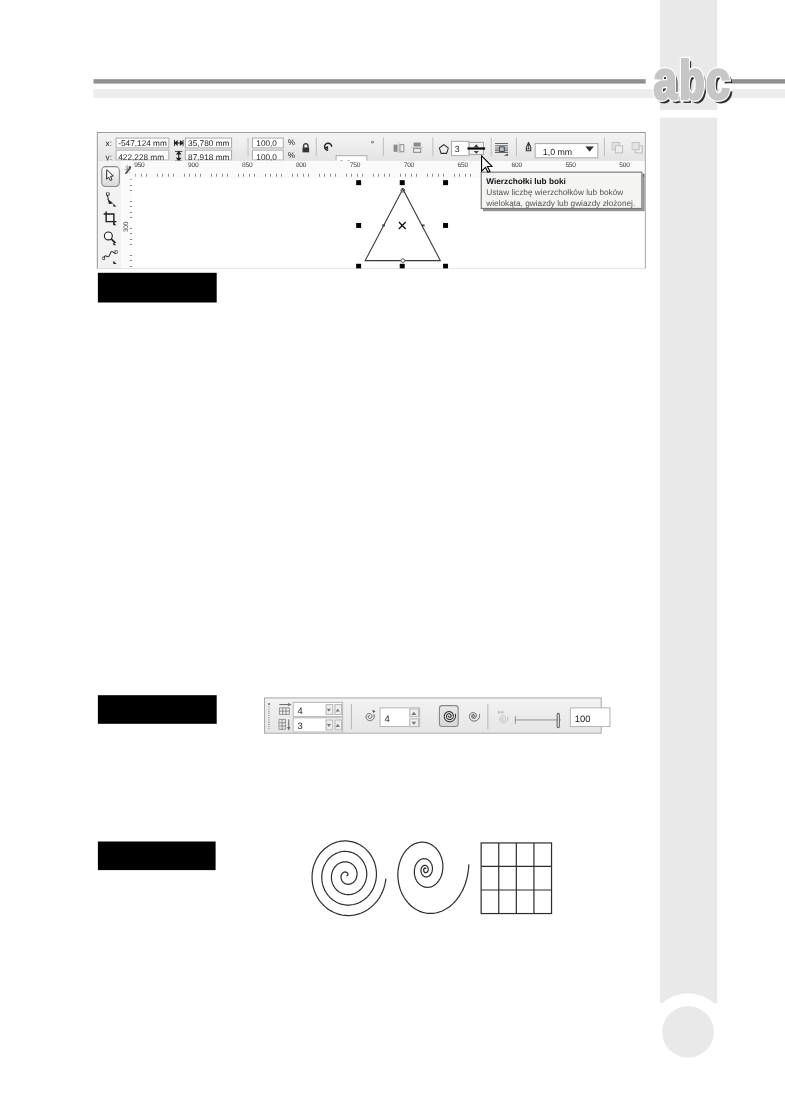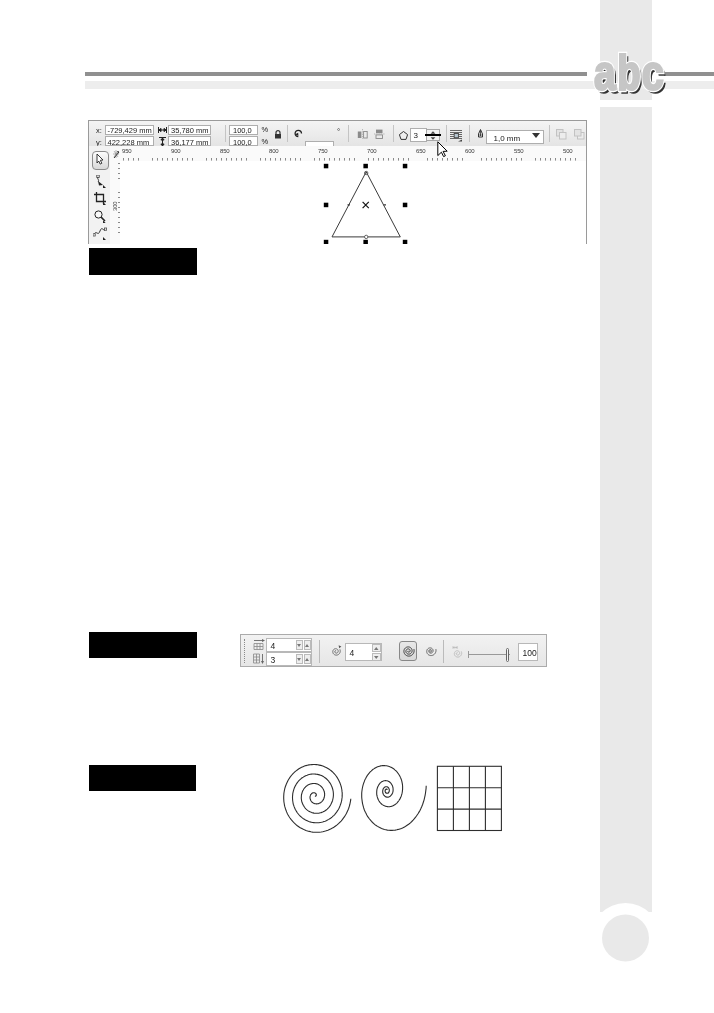--- a/index.html
+++ b/index.html
@@ -34,35 +34,35 @@
 </g>
     </svg>
 
 <div class="abs" style="left:88px;top:120px;width:499px;height:123.5px;border:1px solid #9a9a9a;box-sizing:border-box;background:#fff">
 
   <div class="abs" style="left:0;top:0;width:497px;height:25px;background:linear-gradient(#f4f4f4,#e4e4e4);border-bottom:1px solid #b5b5b5">
 
     <div class="lbl" style="left:7px;top:6px">x:</div>
     <div class="lbl" style="left:7px;top:17.5px">y:</div>
 
-    <div class="fld" style="left:15.5px;top:3.5px;width:49px;height:10px;padding:1.5px 0 0 2px">-729,429 mm</div>
+    <div class="fld" style="left:15.5px;top:3.5px;width:49px;height:10px;padding:1.5px 0 0 2px">-547,124 mm</div>
 
     <div class="fld" style="left:15.5px;top:15px;width:49px;height:10px;padding:1.5px 0 0 2px">422,228 mm</div>
 
     <svg class="abs" style="left:69px;top:6px" width="9" height="6">
           <path d="M0.5 0v6M8.5 0v6M1 3h7M1 3l2-1.6v3.2zM8 3l-2-1.6v3.2z" stroke="#222" stroke-width="1" fill="#222"></path>
         </svg>
 
     <div class="fld" style="left:79px;top:3.5px;width:43px;height:10px;padding:1.5px 0 0 2px">35,780 mm</div>
 
     <svg class="abs" style="left:70px;top:15.5px" width="7" height="10">
           <path d="M0 0.5h7M0 9.5h7M3.5 1v8M3.5 1l-1.6 2h3.2zM3.5 9l-1.6-2h3.2z" stroke="#222" stroke-width="1" fill="#222"></path>
         </svg>
 
-    <div class="fld" style="left:79px;top:15px;width:43px;height:10px;padding:1.5px 0 0 2px">36,177 mm</div>
+    <div class="fld" style="left:79px;top:15px;width:43px;height:10px;padding:1.5px 0 0 2px">87,918 mm</div>
     <div class="sep" style="left:136px;top:4px;height:17px"></div>
 
     <div class="fld" style="left:140px;top:3.5px;width:29px;height:10px;padding:1.5px 0 0 3px">100,0</div>
     <div class="lbl" style="left:172.5px;top:5px">%</div>
 
     <div class="fld" style="left:140px;top:15px;width:29px;height:10px;padding:1.5px 0 0 3px">100,0</div>
     <div class="lbl" style="left:172.5px;top:16.5px">%</div>
 
     <svg class="abs" style="left:185px;top:8.5px" width="8" height="9">
           <path d="M2 4V2.6a2 2 0 014 0V4" fill="none" stroke="#333" stroke-width="1.2"></path>
@@ -212,20 +212,25 @@
           <rect x="44.4" y="2.8" width="4.5" height="4.5"></rect>
           <rect x="83.8" y="2.8" width="4.5" height="4.5"></rect>
       <rect x="4.8" y="41.7" width="4.5" height="4.5"></rect>
           <rect x="83.8" y="41.7" width="4.5" height="4.5"></rect>
       <rect x="4.8" y="78.8" width="4.5" height="4.5"></rect>
           <rect x="44.4" y="78.8" width="4.5" height="4.5"></rect>
           <rect x="83.8" y="78.8" width="4.5" height="4.5"></rect>
     </g>
   </svg>
 
+  <div class="abs" style="left:348px;top:34.5px;width:147px;height:34px;background:#f4f4f3;border:1px solid #767676;box-shadow:2px 2px 0 rgba(60,60,60,0.55);box-sizing:border-box">
+    <div class="abs" style="left:4px;top:3px;font-size:7.5px;font-weight:bold;color:#111;white-space:nowrap">Wierzchołki lub boki</div>
+    <div class="abs" style="left:4px;top:13px;font-size:7.5px;color:#555;white-space:nowrap">Ustaw liczbę wierzchołków lub boków</div>
+    <div class="abs" style="left:4px;top:23px;font-size:7.5px;color:#555;white-space:nowrap">wielokąta, gwiazdy lub gwiazdy złożonej.</div>
+  </div>
 
   <svg class="abs" style="left:348px;top:19.5px" width="15" height="17">
         <path d="M0.8 0.8l9.4 9.4-4.1.2 2.3 4.4-1.8.8-2.2-4.4-3.6 3.4z" fill="#fff" stroke="#000" stroke-width="1"></path>
       </svg>
 </div>
 
 <div class="abs" style="left:88.5px;top:248px;width:108px;height:26.5px;background:#000"></div>
 
 <div class="abs" style="left:88.5px;top:632px;width:108px;height:26px;background:#000"></div>
 
@@ -300,21 +305,21 @@
   <svg class="abs" style="left:210px;top:10.5px" width="13" height="13">
         <path d="M2 1.2v2.6M6.2 1.2v2.6M2.4 2.5h3.4M3.4 1.7l-1 .8 1 .8M4.8 1.7l1 .8-1 .8" stroke="#b8b8b8" stroke-width="0.8" fill="none"></path>
         <path d="M6.71 7.95L6.69 7.92L6.67 7.89L6.65 7.86L6.62 7.84L6.59 7.81L6.55 7.79L6.52 7.77L6.48 7.75L6.44 7.73L6.39 7.72L6.35 7.71L6.30 7.70L6.26 7.69L6.21 7.69L6.16 7.69L6.11 7.70L6.05 7.71L6.00 7.72L5.95 7.74L5.90 7.76L5.85 7.78L5.80 7.81L5.75 7.84L5.70 7.88L5.65 7.91L5.61 7.96L5.57 8.00L5.53 8.05L5.49 8.11L5.46 8.16L5.43 8.22L5.40 8.29L5.37 8.35L5.35 8.42L5.34 8.49L5.33 8.56L5.32 8.63L5.32 8.71L5.32 8.78L5.33 8.86L5.34 8.94L5.36 9.02L5.38 9.09L5.41 9.17L5.44 9.24L5.48 9.32L5.52 9.39L5.57 9.46L5.62 9.53L5.68 9.60L5.74 9.66L5.81 9.72L5.88 9.78L5.96 9.83L6.04 9.88L6.13 9.92L6.21 9.96L6.30 9.99L6.40 10.02L6.50 10.04L6.59 10.06L6.70 10.07L6.80 10.07L6.90 10.07L7.01 10.06L7.11 10.04L7.22 10.02L7.32 9.99L7.42 9.96L7.52 9.92L7.62 9.87L7.72 9.81L7.82 9.75L7.91 9.68L8.00 9.61L8.08 9.53L8.16 9.44L8.24 9.35L8.31 9.25L8.38 9.15L8.44 9.04L8.49 8.93L8.54 8.81L8.58 8.69L8.61 8.57L8.63 8.45L8.65 8.32L8.66 8.19L8.66 8.06L8.66 7.92L8.64 7.79L8.62 7.66L8.59 7.52L8.55 7.39L8.51 7.26L8.45 7.14L8.39 7.01L8.31 6.89L8.23 6.77L8.15 6.65L8.05 6.55L7.95 6.44L7.84 6.34L7.73 6.25L7.60 6.16L7.48 6.08L7.34 6.01L7.20 5.95L7.06 5.89L6.91 5.84L6.76 5.80L6.61 5.77L6.45 5.75L6.29 5.74L6.13 5.74L5.97 5.75L5.80 5.77L5.64 5.80L5.48 5.83L5.32 5.88L5.17 5.94L5.01 6.01L4.86 6.08L4.71 6.17L4.57 6.27L4.43 6.37L4.30 6.49L4.18 6.61L4.06 6.74L3.95 6.88L3.84 7.03L3.75 7.18L3.66 7.34L3.59 7.51L3.52 7.68L3.47 7.85L3.42 8.03L3.38 8.22L3.36 8.40L3.35 8.59L3.34 8.78L3.35 8.97L3.37 9.16L3.41 9.35L3.45 9.54L3.51 9.73L3.58 9.91L3.66 10.10L3.75 10.27L3.85 10.45L3.96 10.61L4.08 10.77L4.22 10.93L4.36 11.07L4.51 11.21L4.67 11.34L4.84 11.46L5.02 11.57L5.21 11.67L5.40 11.76L5.59 11.84L5.80 11.91L6.01 11.96L6.22 12.00L6.43 12.03L6.65 12.05L6.87 12.05L7.09 12.04L7.31 12.02L7.53 11.98L7.75 11.93L7.97 11.87L8.18 11.79L8.39 11.71L8.59 11.60L8.79 11.49L8.98 11.36L9.17 11.22L9.35 11.07L9.51 10.91L9.67 10.73L9.82 10.55L9.96 10.36L10.09 10.16L10.21 9.95L10.31 9.73L10.40 9.50L10.48 9.27L10.54 9.04L10.59 8.80L10.63 8.55L10.65 8.31L10.65 8.06L10.64 7.81L10.62 7.56L10.58 7.31L10.53 7.06L10.46 6.82L10.37 6.58L10.27 6.34" fill="none" stroke="#b8b8b8" stroke-width="0.9"></path>
       </svg>
 
   <div class="abs" style="left:227px;top:19.5px;width:42px;height:1px;background:#999"></div>
   <div class="abs" style="left:227px;top:16.5px;width:1px;height:7px;background:#999"></div>
 
   <div class="abs" style="left:265px;top:13px;width:3.5px;height:14px;background:#f5f5f5;border:1px solid #666;border-radius:1.5px;box-sizing:border-box"></div>
 
-  <div class="fld" style="left:277.5px;top:8px;width:20px;height:18.5px;padding:5px 0 0 3.5px;font-size:8.5px;border-color:#b8b8b8">100</div>
+  <div class="fld" style="left:277.5px;top:8px;width:37px;height:18.5px;padding:5px 0 0 3.5px;font-size:8.5px;border-color:#b8b8b8">100</div>
 </div>
 
 <div class="abs" style="left:89px;top:765px;width:107px;height:26px;background:#000"></div>
 
 <svg class="abs" style="left:280px;top:756px" width="230" height="84" viewBox="0 0 230 84">
 
   <path d="M35.1 40.0L35.2 40.1L35.3 40.1L35.4 40.1L35.4 40.1L35.5 40.1L35.6 40.1L35.6 40.0L35.7 40.0L35.8 40.0L35.9 39.9L35.9 39.9L36.0 39.8L36.0 39.8L36.1 39.7L36.1 39.6L36.2 39.5L36.2 39.4L36.3 39.3L36.3 39.2L36.3 39.1L36.3 39.0L36.3 38.9L36.3 38.8L36.3 38.7L36.3 38.5L36.2 38.4L36.2 38.3L36.2 38.2L36.1 38.0L36.0 37.9L36.0 37.8L35.9 37.7L35.8 37.6L35.7 37.5L35.6 37.4L35.5 37.3L35.3 37.2L35.2 37.1L35.1 37.0L34.9 37.0L34.8 36.9L34.6 36.8L34.4 36.8L34.3 36.8L34.1 36.8L33.9 36.7L33.7 36.7L33.5 36.8L33.4 36.8L33.2 36.8L33.0 36.9L32.8 36.9L32.6 37.0L32.4 37.1L32.2 37.2L32.0 37.3L31.8 37.5L31.7 37.6L31.5 37.8L31.3 37.9L31.2 38.1L31.0 38.3L30.9 38.5L30.7 38.7L30.6 38.9L30.5 39.2L30.4 39.4L30.3 39.7L30.2 40.0L30.1 40.2L30.1 40.5L30.1 40.8L30.0 41.1L30.0 41.4L30.0 41.7L30.0 42.0L30.1 42.3L30.1 42.6L30.2 42.9L30.3 43.2L30.4 43.5L30.5 43.8L30.6 44.1L30.8 44.4L30.9 44.7L31.1 45.0L31.3 45.3L31.5 45.6L31.7 45.8L32.0 46.1L32.2 46.3L32.5 46.5L32.8 46.7L33.1 46.9L33.4 47.1L33.7 47.3L34.0 47.4L34.4 47.5L34.7 47.6L35.1 47.7L35.5 47.8L35.8 47.8L36.2 47.9L36.6 47.9L37.0 47.9L37.4 47.8L37.8 47.8L38.2 47.7L38.5 47.6L38.9 47.5L39.3 47.3L39.7 47.1L40.1 46.9L40.4 46.7L40.8 46.5L41.1 46.2L41.5 45.9L41.8 45.6L42.1 45.3L42.4 44.9L42.7 44.6L43.0 44.2L43.2 43.8L43.5 43.4L43.7 42.9L43.9 42.5L44.0 42.0L44.2 41.5L44.3 41.0L44.4 40.5L44.5 40.0L44.6 39.5L44.6 39.0L44.6 38.5L44.6 37.9L44.6 37.4L44.5 36.9L44.4 36.3L44.3 35.8L44.1 35.3L44.0 34.7L43.7 34.2L43.5 33.7L43.3 33.2L43.0 32.7L42.7 32.3L42.4 31.8L42.0 31.3L41.6 30.9L41.2 30.5L40.8 30.1L40.4 29.8L39.9 29.4L39.4 29.1L38.9 28.8L38.4 28.5L37.9 28.3L37.4 28.1L36.8 27.9L36.2 27.8L35.7 27.6L35.1 27.5L34.5 27.5L33.9 27.5L33.3 27.5L32.7 27.5L32.1 27.6L31.5 27.7L30.9 27.9L30.3 28.0L29.7 28.2L29.1 28.5L28.5 28.8L27.9 29.1L27.4 29.4L26.9 29.8L26.3 30.2L25.8 30.7L25.4 31.2L24.9 31.7L24.4 32.2L24.0 32.7L23.6 33.3L23.3 33.9L22.9 34.6L22.6 35.2L22.3 35.9L22.1 36.6L21.9 37.3L21.7 38.0L21.5 38.7L21.4 39.5L21.4 40.2L21.3 41.0L21.3 41.8L21.3 42.5L21.4 43.3L21.5 44.1L21.6 44.8L21.8 45.6L22.0 46.3L22.3 47.1L22.6 47.8L22.9 48.6L23.3 49.3L23.7 49.9L24.1 50.6L24.5 51.3L25.0 51.9L25.6 52.5L26.1 53.1L26.7 53.6L27.3 54.1L28.0 54.6L28.6 55.0L29.3 55.4L30.0 55.8L30.8 56.1L31.5 56.4L32.3 56.7L33.1 56.9L33.9 57.1L34.7 57.2L35.5 57.3L36.3 57.3L37.1 57.3L37.9 57.3L38.8 57.2L39.6 57.0L40.4 56.8L41.2 56.6L42.0 56.3L42.8 56.0L43.6 55.6L44.4 55.2L45.1 54.7L45.8 54.2L46.5 53.7L47.2 53.1L47.9 52.4L48.5 51.8L49.1 51.1L49.6 50.3L50.2 49.6L50.7 48.8L51.1 47.9L51.5 47.1L51.9 46.2L52.3 45.3L52.6 44.4L52.8 43.4L53.0 42.5L53.2 41.5L53.3 40.5L53.4 39.5L53.4 38.5L53.4 37.5L53.3 36.5L53.2 35.5L53.0 34.5L52.8 33.5L52.5 32.5L52.2 31.5L51.8 30.5L51.4 29.6L51.0 28.7L50.5 27.8L49.9 26.9L49.3 26.1L48.7 25.2L48.1 24.5L47.3 23.7L46.6 23.0L45.8 22.3L45.0 21.7L44.2 21.1L43.3 20.6L42.4 20.1L41.5 19.6L40.5 19.2L39.5 18.9L38.5 18.6L37.5 18.4L36.5 18.2L35.5 18.1L34.4 18.0L33.4 18.0L32.4 18.0L31.3 18.1L30.3 18.3L29.2 18.5L28.2 18.8L27.2 19.2L26.2 19.5L25.2 20.0L24.2 20.5L23.3 21.1L22.3 21.7L21.4 22.3L20.6 23.1L19.7 23.8L18.9 24.6L18.2 25.5L17.5 26.4L16.8 27.4L16.2 28.3L15.6 29.4L15.0 30.4L14.5 31.5L14.1 32.6L13.7 33.8L13.4 34.9L13.1 36.1L12.8 37.3L12.7 38.6L12.6 39.8L12.5 41.0L12.5 42.3L12.6 43.5L12.7 44.8L12.9 46.0L13.1 47.3L13.4 48.5L13.8 49.7L14.2 50.9L14.7 52.0L15.2 53.2L15.8 54.3L16.5 55.4L17.1 56.5L17.9 57.5L18.7 58.5L19.5 59.4L20.4 60.3L21.4 61.1L22.3 61.9L23.4 62.7L24.4 63.3L25.5 64.0L26.6 64.5L27.8 65.1L28.9 65.5L30.1 65.9L31.3 66.2L32.6 66.5L33.8 66.6L35.1 66.8L36.3 66.8L37.6 66.8L38.9 66.7L40.2 66.5L41.4 66.3L42.7 66.0L43.9 65.6L45.1 65.2L46.3 64.7L47.5 64.1L48.7 63.4L49.8 62.7L50.9 62.0L52.0 61.1L53.0 60.2L54.0 59.3L54.9 58.3L55.8 57.2L56.6 56.1L57.4 54.9L58.2 53.7L58.9 52.5L59.5 51.2L60.0 49.9L60.5 48.5L61.0 47.1L61.4 45.7L61.7 44.3L61.9 42.8L62.1 41.4L62.2 39.9L62.2 38.4L62.2 36.9L62.0 35.4L61.9 34.0L61.6 32.5L61.3 31.0L60.9 29.6L60.4 28.1L59.9 26.7L59.3 25.4L58.6 24.0L57.9 22.7L57.1 21.4L56.3 20.2L55.4 19.0L54.4 17.9L53.4 16.8L52.3 15.7L51.2 14.8L50.0 13.9L48.8 13.0L47.5 12.2L46.2 11.5L44.9 10.9L43.5 10.3L42.1 9.8L40.7 9.4L39.2 9.1L37.8 8.8L36.3 8.6L34.8 8.5L33.3 8.5L31.8 8.6L30.3 8.7L28.9 8.9L27.4 9.2L25.9 9.6L24.5 10.1L23.0 10.7L21.6 11.3L20.3 12.0L18.9 12.8L17.6 13.7L16.4 14.6L15.1 15.6L14.0 16.7L12.8 17.8L11.8 19.0L10.7 20.3L9.8 21.6L8.9 23.0L8.0 24.4L7.3 25.9L6.6 27.4L6.0 29.0L5.4 30.5L4.9 32.2L4.5 33.8L4.2 35.5L3.9 37.2L3.8 38.9L3.7 40.6L3.7 42.4L3.8 44.1L3.9 45.8L4.2 47.5L4.5 49.3L4.9 50.9L5.4 52.6L6.0 54.3L6.6 55.9L7.3 57.5L8.1 59.0L9.0 60.5L10.0 62.0L11.0 63.4L12.1 64.7L13.2 66.0L14.4 67.2L15.7 68.4L17.0 69.5L18.4 70.5L19.8 71.5L21.3 72.3L22.8 73.1L24.4 73.8L25.9 74.4L27.6 75.0L29.2 75.4L30.9 75.8L32.6 76.1L34.3 76.2L36.0 76.3L37.7 76.3L39.4 76.2L41.1 76.0L42.8 75.7L44.5 75.3L46.2 74.8L47.9 74.2L49.5 73.5L51.1 72.8L52.6 71.9L54.2 71.0L55.6 70.0L57.1 68.9L58.5 67.7L59.8 66.4L61.1 65.1L62.3 63.7L63.4 62.2L64.5 60.7L65.5 59.1L66.4 57.4L67.2 55.7L68.0 54.0L68.7 52.2L69.3 50.3L69.8 48.5L70.2 46.6L70.6 44.7L70.8 42.7" fill="none" stroke="#2e2e2e" stroke-width="1.1"></path>
 
   <path d="M107.4 33.5L107.3 33.5L107.3 33.4L107.3 33.4L107.2 33.3L107.2 33.3L107.1 33.3L107.0 33.2L107.0 33.2L106.9 33.2L106.9 33.2L106.8 33.1L106.7 33.1L106.7 33.1L106.6 33.1L106.6 33.1L106.5 33.1L106.4 33.1L106.4 33.1L106.3 33.1L106.2 33.2L106.2 33.2L106.1 33.2L106.0 33.2L106.0 33.3L105.9 33.3L105.9 33.4L105.8 33.4L105.7 33.5L105.7 33.5L105.6 33.6L105.6 33.6L105.5 33.7L105.5 33.8L105.4 33.8L105.4 33.9L105.4 34.0L105.3 34.1L105.3 34.2L105.2 34.2L105.2 34.3L105.2 34.4L105.2 34.5L105.2 34.6L105.1 34.7L105.1 34.8L105.1 34.9L105.1 35.0L105.1 35.1L105.1 35.2L105.1 35.3L105.1 35.4L105.2 35.5L105.2 35.6L105.2 35.7L105.2 35.8L105.3 35.9L105.3 36.0L105.3 36.1L105.4 36.2L105.4 36.3L105.5 36.4L105.5 36.5L105.6 36.6L105.7 36.6L105.7 36.7L105.8 36.8L105.9 36.9L106.0 36.9L106.0 37.0L106.1 37.0L106.2 37.1L106.3 37.1L106.4 37.2L106.5 37.2L106.6 37.3L106.7 37.3L106.8 37.3L106.9 37.3L107.0 37.3L107.1 37.3L107.2 37.3L107.3 37.3L107.4 37.3L107.5 37.3L107.6 37.2L107.7 37.2L107.8 37.2L107.9 37.1L108.0 37.1L108.1 37.0L108.2 36.9L108.3 36.9L108.3 36.8L108.4 36.7L108.5 36.6L108.6 36.5L108.7 36.4L108.8 36.3L108.8 36.2L108.9 36.0L109.0 35.9L109.0 35.8L109.1 35.7L109.1 35.5L109.2 35.4L109.2 35.2L109.2 35.1L109.3 34.9L109.3 34.8L109.3 34.6L109.3 34.5L109.3 34.3L109.3 34.1L109.3 34.0L109.3 33.8L109.3 33.7L109.2 33.5L109.2 33.3L109.2 33.2L109.1 33.0L109.1 32.9L109.0 32.7L108.9 32.6L108.9 32.4L108.8 32.3L108.7 32.1L108.6 32.0L108.5 31.9L108.4 31.7L108.3 31.6L108.2 31.5L108.1 31.4L108.0 31.3L107.8 31.2L107.7 31.1L107.6 31.0L107.4 30.9L107.3 30.9L107.1 30.8L107.0 30.8L106.8 30.7L106.7 30.7L106.5 30.7L106.4 30.7L106.2 30.7L106.0 30.7L105.9 30.7L105.7 30.7L105.6 30.8L105.4 30.8L105.2 30.9L105.1 31.0L104.9 31.0L104.8 31.1L104.6 31.2L104.5 31.3L104.3 31.5L104.2 31.6L104.1 31.7L103.9 31.9L103.8 32.0L103.7 32.2L103.6 32.4L103.4 32.6L103.3 32.7L103.2 32.9L103.1 33.1L103.1 33.4L103.0 33.6L102.9 33.8L102.9 34.0L102.8 34.3L102.8 34.5L102.7 34.7L102.7 35.0L102.7 35.2L102.7 35.5L102.7 35.7L102.7 36.0L102.7 36.3L102.8 36.5L102.8 36.8L102.9 37.0L102.9 37.3L103.0 37.5L103.1 37.8L103.2 38.0L103.3 38.2L103.4 38.5L103.5 38.7L103.7 38.9L103.8 39.1L104.0 39.3L104.1 39.5L104.3 39.7L104.5 39.9L104.7 40.1L104.9 40.2L105.1 40.4L105.3 40.5L105.5 40.7L105.7 40.8L105.9 40.9L106.2 40.9L106.4 41.0L106.6 41.1L106.9 41.1L107.1 41.1L107.4 41.2L107.6 41.2L107.9 41.1L108.1 41.1L108.4 41.1L108.7 41.0L108.9 40.9L109.2 40.8L109.4 40.7L109.7 40.6L109.9 40.4L110.1 40.3L110.4 40.1L110.6 39.9L110.8 39.7L111.0 39.5L111.2 39.2L111.4 39.0L111.6 38.7L111.8 38.4L112.0 38.1L112.2 37.8L112.3 37.5L112.4 37.2L112.6 36.9L112.7 36.5L112.8 36.2L112.9 35.8L113.0 35.4L113.0 35.1L113.1 34.7L113.1 34.3L113.1 33.9L113.1 33.5L113.1 33.1L113.1 32.7L113.0 32.3L113.0 31.9L112.9 31.5L112.8 31.1L112.7 30.7L112.6 30.3L112.5 29.9L112.3 29.5L112.1 29.1L111.9 28.8L111.7 28.4L111.5 28.1L111.3 27.7L111.1 27.4L110.8 27.1L110.5 26.8L110.2 26.5L109.9 26.3L109.6 26.0L109.3 25.8L109.0 25.6L108.6 25.4L108.3 25.2L107.9 25.1L107.6 24.9L107.2 24.8L106.8 24.8L106.4 24.7L106.0 24.7L105.6 24.6L105.2 24.6L104.8 24.7L104.4 24.7L104.0 24.8L103.6 24.9L103.2 25.1L102.8 25.2L102.5 25.4L102.1 25.6L101.7 25.8L101.3 26.1L100.9 26.4L100.6 26.7L100.2 27.0L99.9 27.4L99.6 27.8L99.3 28.2L99.0 28.6L98.7 29.0L98.4 29.5L98.2 30.0L97.9 30.5L97.7 31.0L97.5 31.5L97.3 32.1L97.2 32.6L97.0 33.2L96.9 33.8L96.8 34.4L96.8 35.0L96.7 35.6L96.7 36.2L96.7 36.9L96.7 37.5L96.7 38.1L96.8 38.8L96.9 39.4L97.0 40.0L97.2 40.7L97.4 41.3L97.6 41.9L97.8 42.5L98.0 43.1L98.3 43.7L98.6 44.3L98.9 44.8L99.3 45.4L99.6 45.9L100.0 46.4L100.4 46.9L100.9 47.3L101.3 47.8L101.8 48.2L102.3 48.6L102.8 48.9L103.3 49.3L103.9 49.5L104.4 49.8L105.0 50.0L105.6 50.2L106.2 50.4L106.8 50.5L107.4 50.6L108.0 50.7L108.6 50.7L109.2 50.7L109.9 50.6L110.5 50.5L111.1 50.4L111.8 50.2L112.4 50.0L113.0 49.7L113.6 49.4L114.2 49.1L114.8 48.7L115.4 48.3L116.0 47.8L116.6 47.3L117.1 46.8L117.6 46.2L118.1 45.6L118.6 45.0L119.1 44.3L119.5 43.6L120.0 42.9L120.4 42.1L120.7 41.3L121.1 40.5L121.4 39.7L121.6 38.8L121.9 37.9L122.1 37.0L122.3 36.0L122.4 35.1L122.5 34.1L122.6 33.2L122.6 32.2L122.6 31.2L122.6 30.2L122.5 29.2L122.4 28.2L122.2 27.2L122.0 26.2L121.8 25.2L121.5 24.2L121.2 23.2L120.8 22.3L120.4 21.4L120.0 20.4L119.5 19.5L119.0 18.7L118.4 17.8L117.8 17.0L117.2 16.2L116.6 15.5L115.9 14.7L115.1 14.1L114.4 13.4L113.6 12.8L112.8 12.3L112.0 11.8L111.1 11.3L110.2 10.9L109.3 10.6L108.4 10.3L107.5 10.0L106.5 9.8L105.5 9.7L104.6 9.6L103.6 9.6L102.6 9.6L101.6 9.8L100.6 9.9L99.6 10.2L98.6 10.5L97.6 10.8L96.6 11.2L95.7 11.7L94.7 12.3L93.8 12.9L92.8 13.5L91.9 14.3L91.1 15.1L90.2 15.9L89.4 16.8L88.6 17.8L87.8 18.8L87.1 19.9L86.4 21.0L85.8 22.2L85.1 23.4L84.6 24.6L84.1 26.0L83.6 27.3L83.2 28.7L82.8 30.1L82.5 31.5L82.2 33.0L82.0 34.5L81.8 36.0L81.7 37.6L81.7 39.1L81.7 40.7L81.8 42.3L82.0 43.9L82.2 45.4L82.4 47.0L82.8 48.6L83.2 50.1L83.6 51.7L84.1 53.2L84.7 54.7L85.4 56.2L86.1 57.6L86.8 59.0L87.6 60.4L88.5 61.7L89.5 63.0L90.5 64.2L91.5 65.4L92.6 66.5L93.8 67.6L94.9 68.6L96.2 69.5L97.5 70.4L98.8 71.1L100.2 71.8L101.6 72.5L103.0 73.0L104.4 73.5L105.9 73.8L107.4 74.1L109.0 74.3L110.5 74.4L112.1 74.4L113.6 74.3L115.2 74.1L116.8 73.8L118.3 73.4L119.9 72.9L121.5 72.4L123.0 71.7L124.5 70.9L126.0 70.0L127.5 69.0L129.0 68.0L130.4 66.8L131.8 65.5L133.1 64.2L134.4 62.7L135.6 61.2L136.8 59.5L138.0 57.8L139.0 56.1L140.1 54.2L141.0 52.3L141.9 50.2L142.7 48.2L143.4 46.0L144.1 43.8L144.6 41.6L145.1 39.3L145.5 37.0L145.8 34.6L146.1 32.2L146.2 29.8" fill="none" stroke="#2e2e2e" stroke-width="1.1"></path>
 

